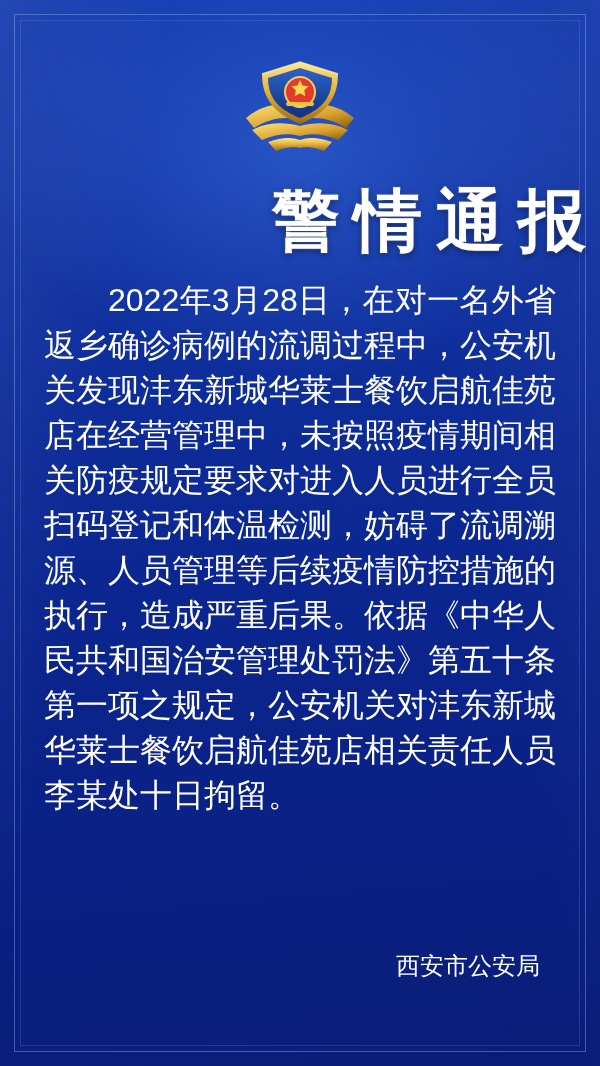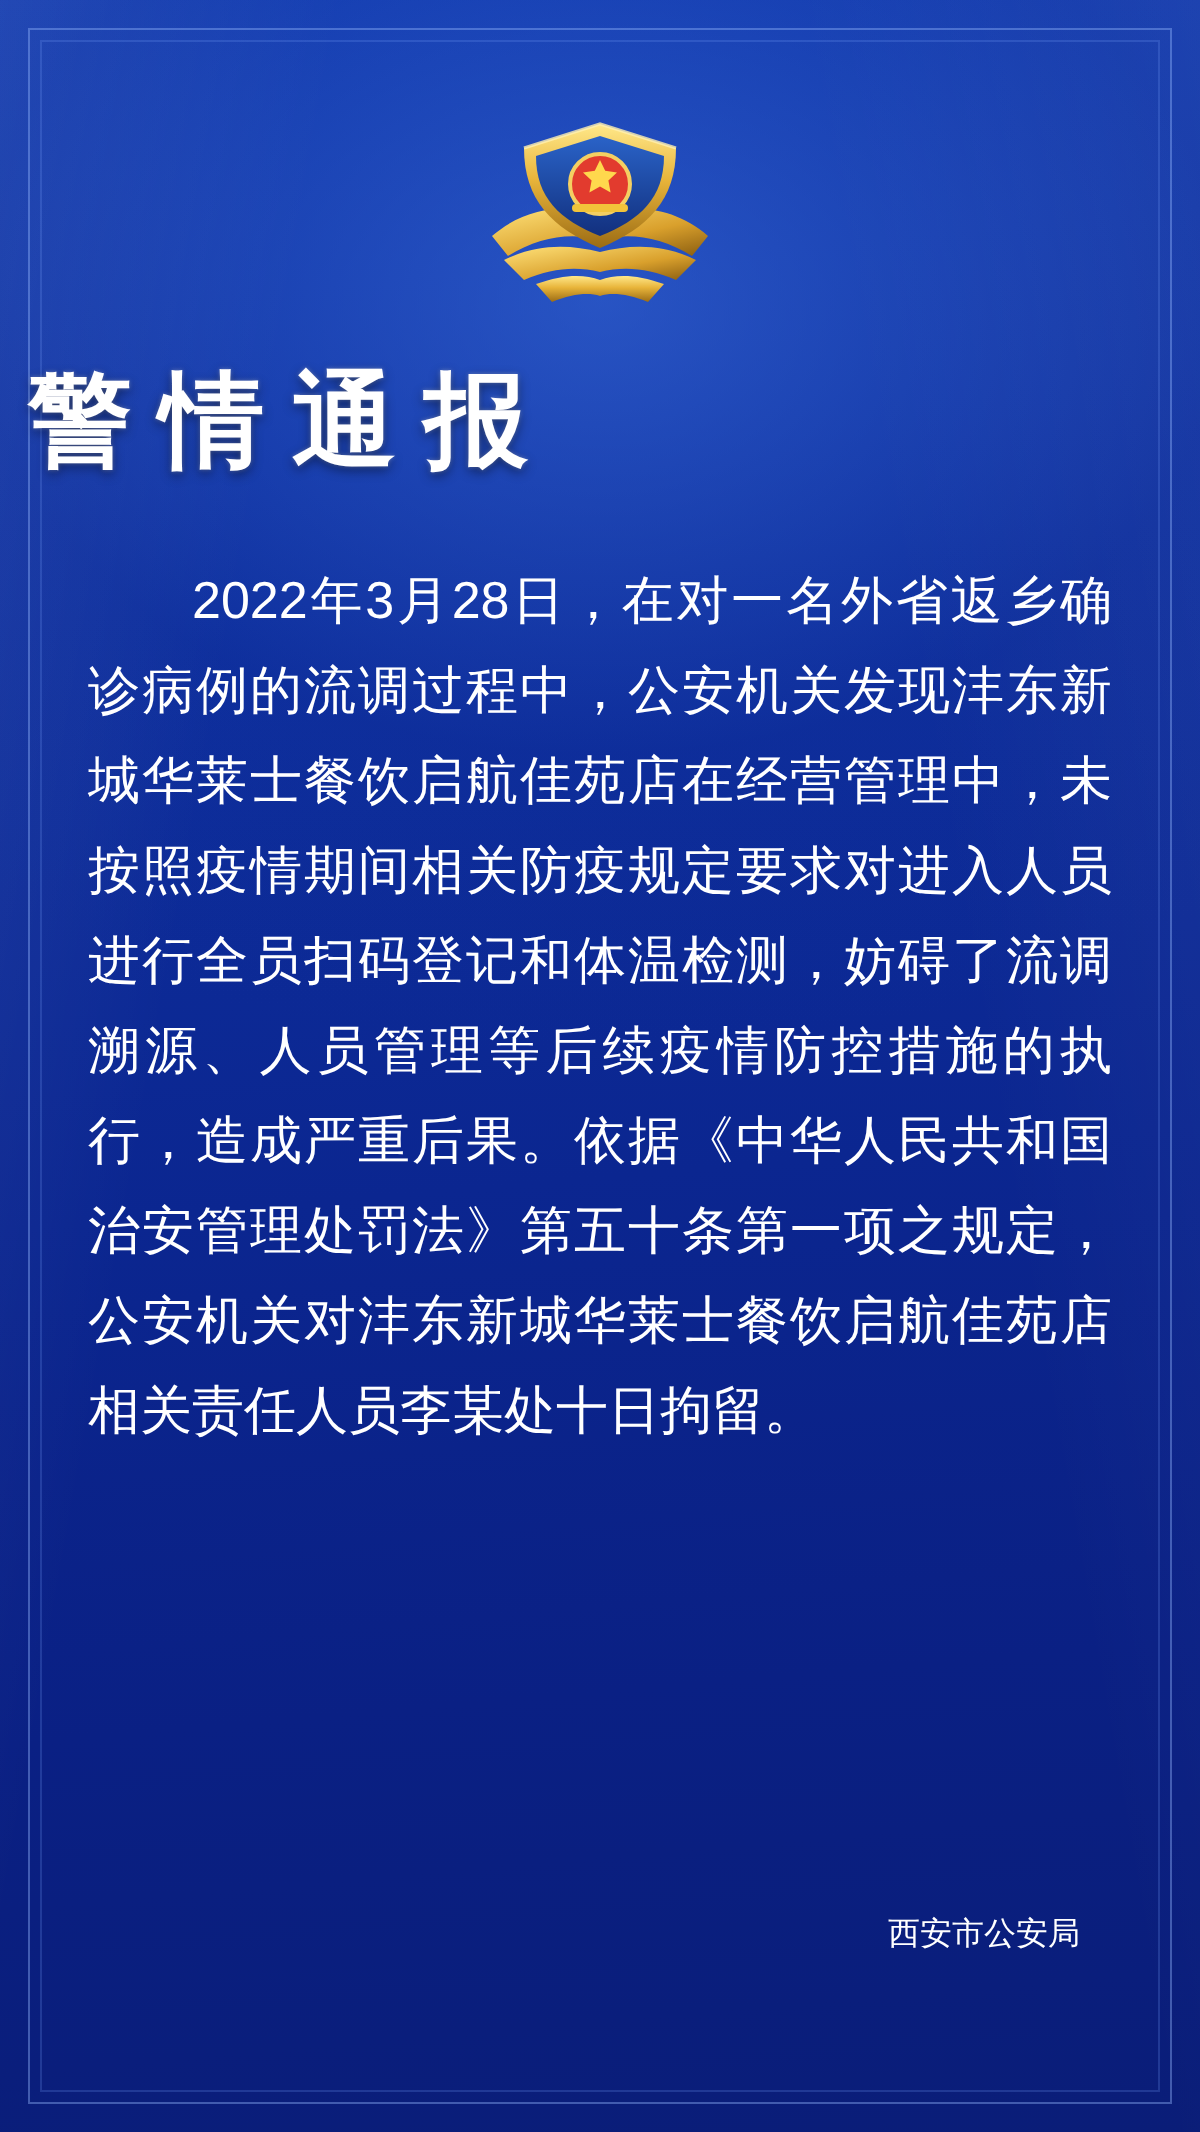--- a/index.html
+++ b/index.html
@@ -59,58 +59,58 @@
     width: 124px;
     height: 106px;
     position: relative;
   }
 
   .title {
     position: absolute;
     top: 176px;
     left: 0;
     width: 100%;
-    text-align: left;
+    text-align: right;
     color: #ffffff;
     font-family: Liberation Mono, monospace;
     font-weight: bold;
-    font-size: 52px;
+    font-size: 68px;
     letter-spacing: 14px;
     text-indent: 14px;
     text-shadow: 0 2px 6px rgba(0,0,0,0.45), 0 0 2px rgba(255,255,255,0.35);
   }
 
   .body-text {
     position: absolute;
     top: 278px;
     left: 44px;
     width: 512px;
     color: #ffffff;
     font-family: "Liberation Sans", "DejaVu Sans", sans-serif;
-    font-size: 26px;
+    font-size: 32px;
     line-height: 45px;
     text-align: justify;
     text-justify: inter-ideograph;
   }
   .body-text p {
     margin: 0;
     text-indent: 2em;
   }
   .body-text p + p {
     margin-top: 0px;
   }
 
   .signature {
     position: absolute;
     right: 60px;
     bottom: 78px;
     text-align: center;
     color: #ffffff;
     font-family: Liberation Mono, monospace;
-    font-size: 16px;
+    font-size: 24px;
     line-height: 40px;
   }
   .sig-line { display: block; }
 </style>
 </head>
 <body>
 
 <div class="poster">
   <div class="sheen"></div>
   <div class="frame"></div>

